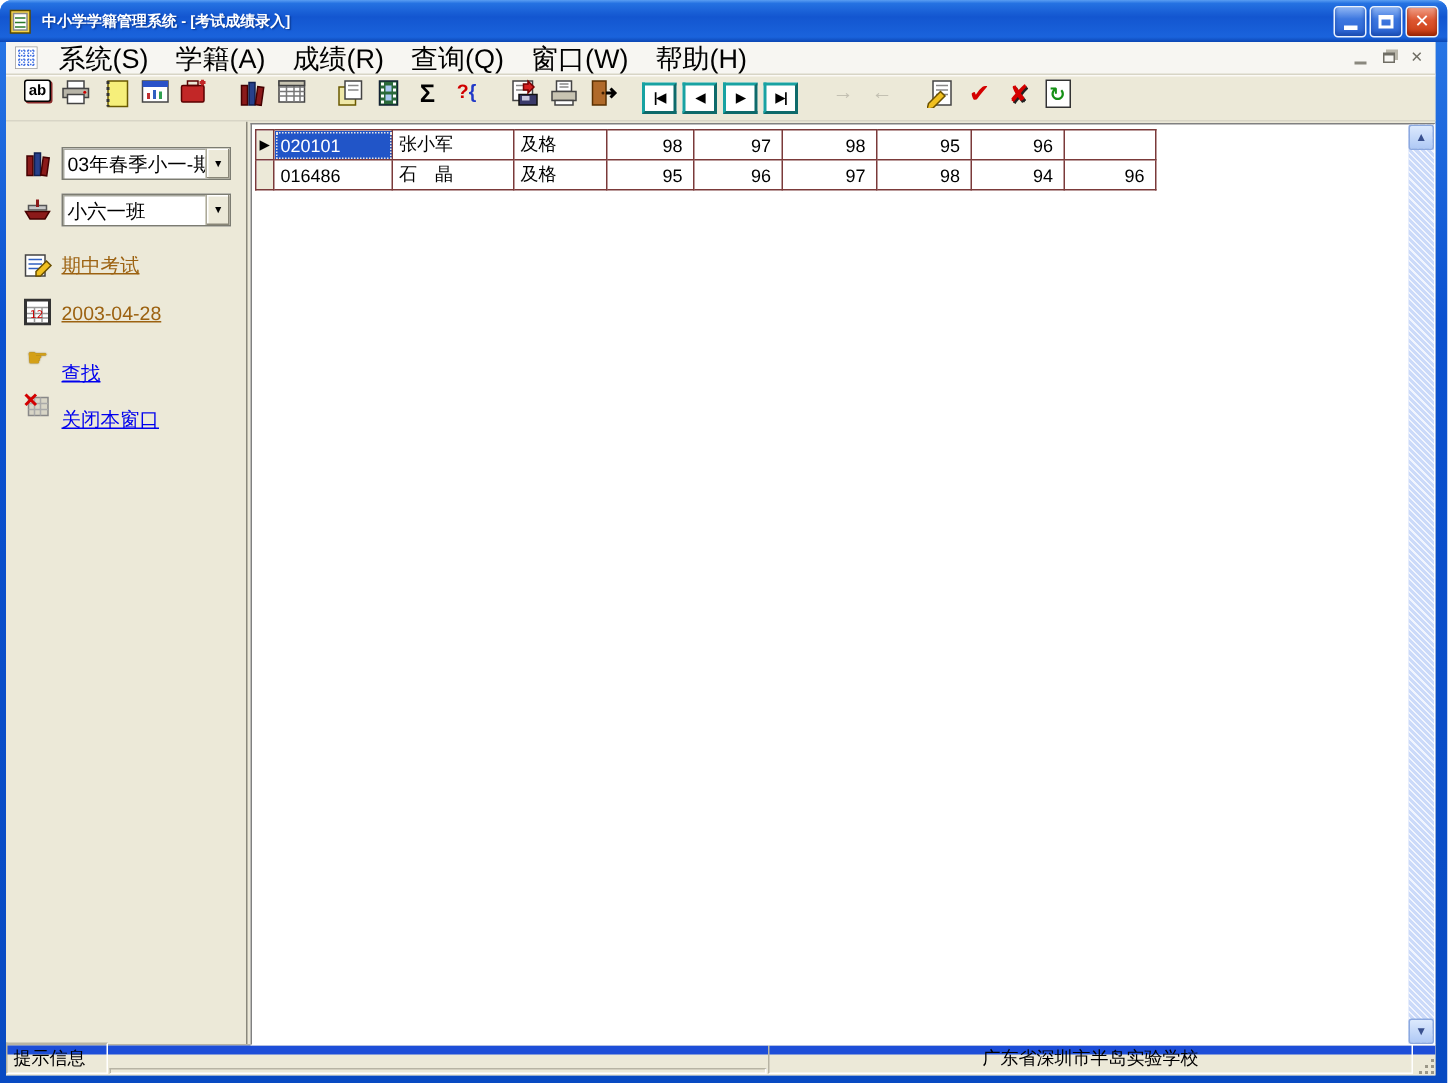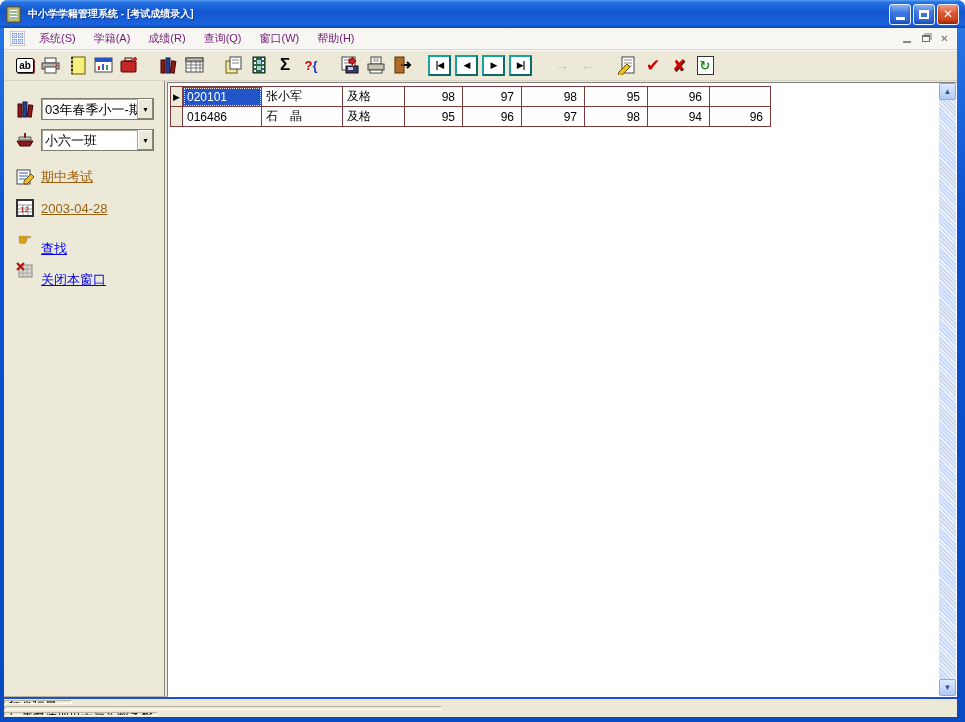--- a/index.html
+++ b/index.html
@@ -27,34 +27,34 @@
   .winbtn .minbar { width:9px; height:3px; background:#fff; margin-top:8px; }
   .winbtn .maxbox { width:10px; height:9px; border:2px solid #fff; border-top-width:3px; }
 
   
   .client { position:absolute; top:28px; left:4px; right:8px; bottom:5px;
     background:#ECE9D8; display:flex; flex-direction:column; overflow:hidden; }
 
   
   .menubar { height:22px; background:#F7F6F2; display:flex; align-items:center;
     padding:0 4px; border-bottom:1px solid #d8d5c6; }
-  .menu-item { padding:2px 9px; font-size:11px; color:#701a75; cursor:default; }
+  .menu-item { padding:2px 9px; font-size:18px; color:#000000; cursor:default; }
   .menu-spacer { flex:1; }
   .mdi-ctl { width:17px; height:15px; margin-left:2px; display:flex; align-items:center;
     justify-content:center; font-size:10px; color:#6f6d64; }
   .mdi-ctl.dim { color:#bdbaae; }
   .mdi-ctl .minbar2 { width:8px; height:2px; background:#8a887e; margin-top:7px; }
   .mdi-ctl .restbox { width:8px; height:7px; border:1px solid #6f6d64; border-top-width:2px;
     box-shadow:2px -2px 0 -0px #b9b6aa; }
 
   
   .toolbar { height:31px; background:#ECE9D8; display:flex; align-items:center;
     padding:0 8px; border-bottom:1px solid #d8d5c6; box-shadow:inset 0 1px 0 #fbfaf6; }
   .tb-group { display:flex; align-items:center; margin-right:13px; }
-  .tb-btn { width:26px; height:24px; display:flex; align-items:center; justify-content:center;
+  .tb-btn { width:26px; height:24px; display:flex; align-items:flex-start; justify-content:center;
     cursor:default; }
   .ab-box { border:1px solid #000; background:#fff; font-size:10px; font-weight:bold;
     padding:1px 2px; border-radius:2px; box-shadow:1px 1px 0 #8a2b2b; }
   .sigma { font-size:17px; font-weight:bold; color:#000; }
   .query { font-size:13px; font-weight:bold; }
   .query .q { color:#d00000; } .query .br { color:#2038c8; }
   .tb-nav { width:23px; height:21px; margin-right:4px; background:#fff;
     border:2px solid #18a2a2; border-right-color:#0e6a6a; border-bottom-color:#0e6a6a;
     display:flex; align-items:center; justify-content:center; font-size:9px; color:#000;
     font-weight:bold; letter-spacing:-1px; }
@@ -103,22 +103,22 @@
   
   .vscroll { position:absolute; top:0; right:0; bottom:0; width:17px;
     background:#cbdaf9;
     background-image:repeating-linear-gradient(45deg,#f1f5fe 0 1px,transparent 1px 3px); }
   .sb-btn { position:absolute; left:0; width:17px; height:17px; border-radius:2px;
     border:1px solid #8ca9e0; background:linear-gradient(180deg,#dce9fd,#afc9f5);
     display:flex; align-items:center; justify-content:center; font-size:8px; color:#39508e; }
   .sb-up { top:0; } .sb-down { bottom:0; }
 
   
-  .statusbar { height:20px; background:#ECE9D8; display:flex; align-items:flex-start;
-    border-top:2px solid #1d4ed8; box-shadow:0 -1px 0 #b7b4a4; font-size:12px;flex-direction:column; }
+  .statusbar { height:20px; background:#ECE9D8; display:flex; align-items:flex-end;
+    border-top:6px solid #1d4ed8; box-shadow:0 -1px 0 #b7b4a4; font-size:12px; }
   .sb-panel { border:1px solid #b7b4a4; border-bottom-color:#fff; border-right-color:#fff;
     margin:1px 1px 1px 0; padding:1px 4px; display:flex; align-items:center;
     white-space:nowrap; overflow:hidden; }
   .sb-p1 { width:68px; }
   .sb-p2 { width:438px; }
   .sb-p3 { flex:1; justify-content:center; }
   .grip { width:14px; display:flex; align-items:flex-end; justify-content:flex-end; }
 
   svg { display:block; }
 </style>

